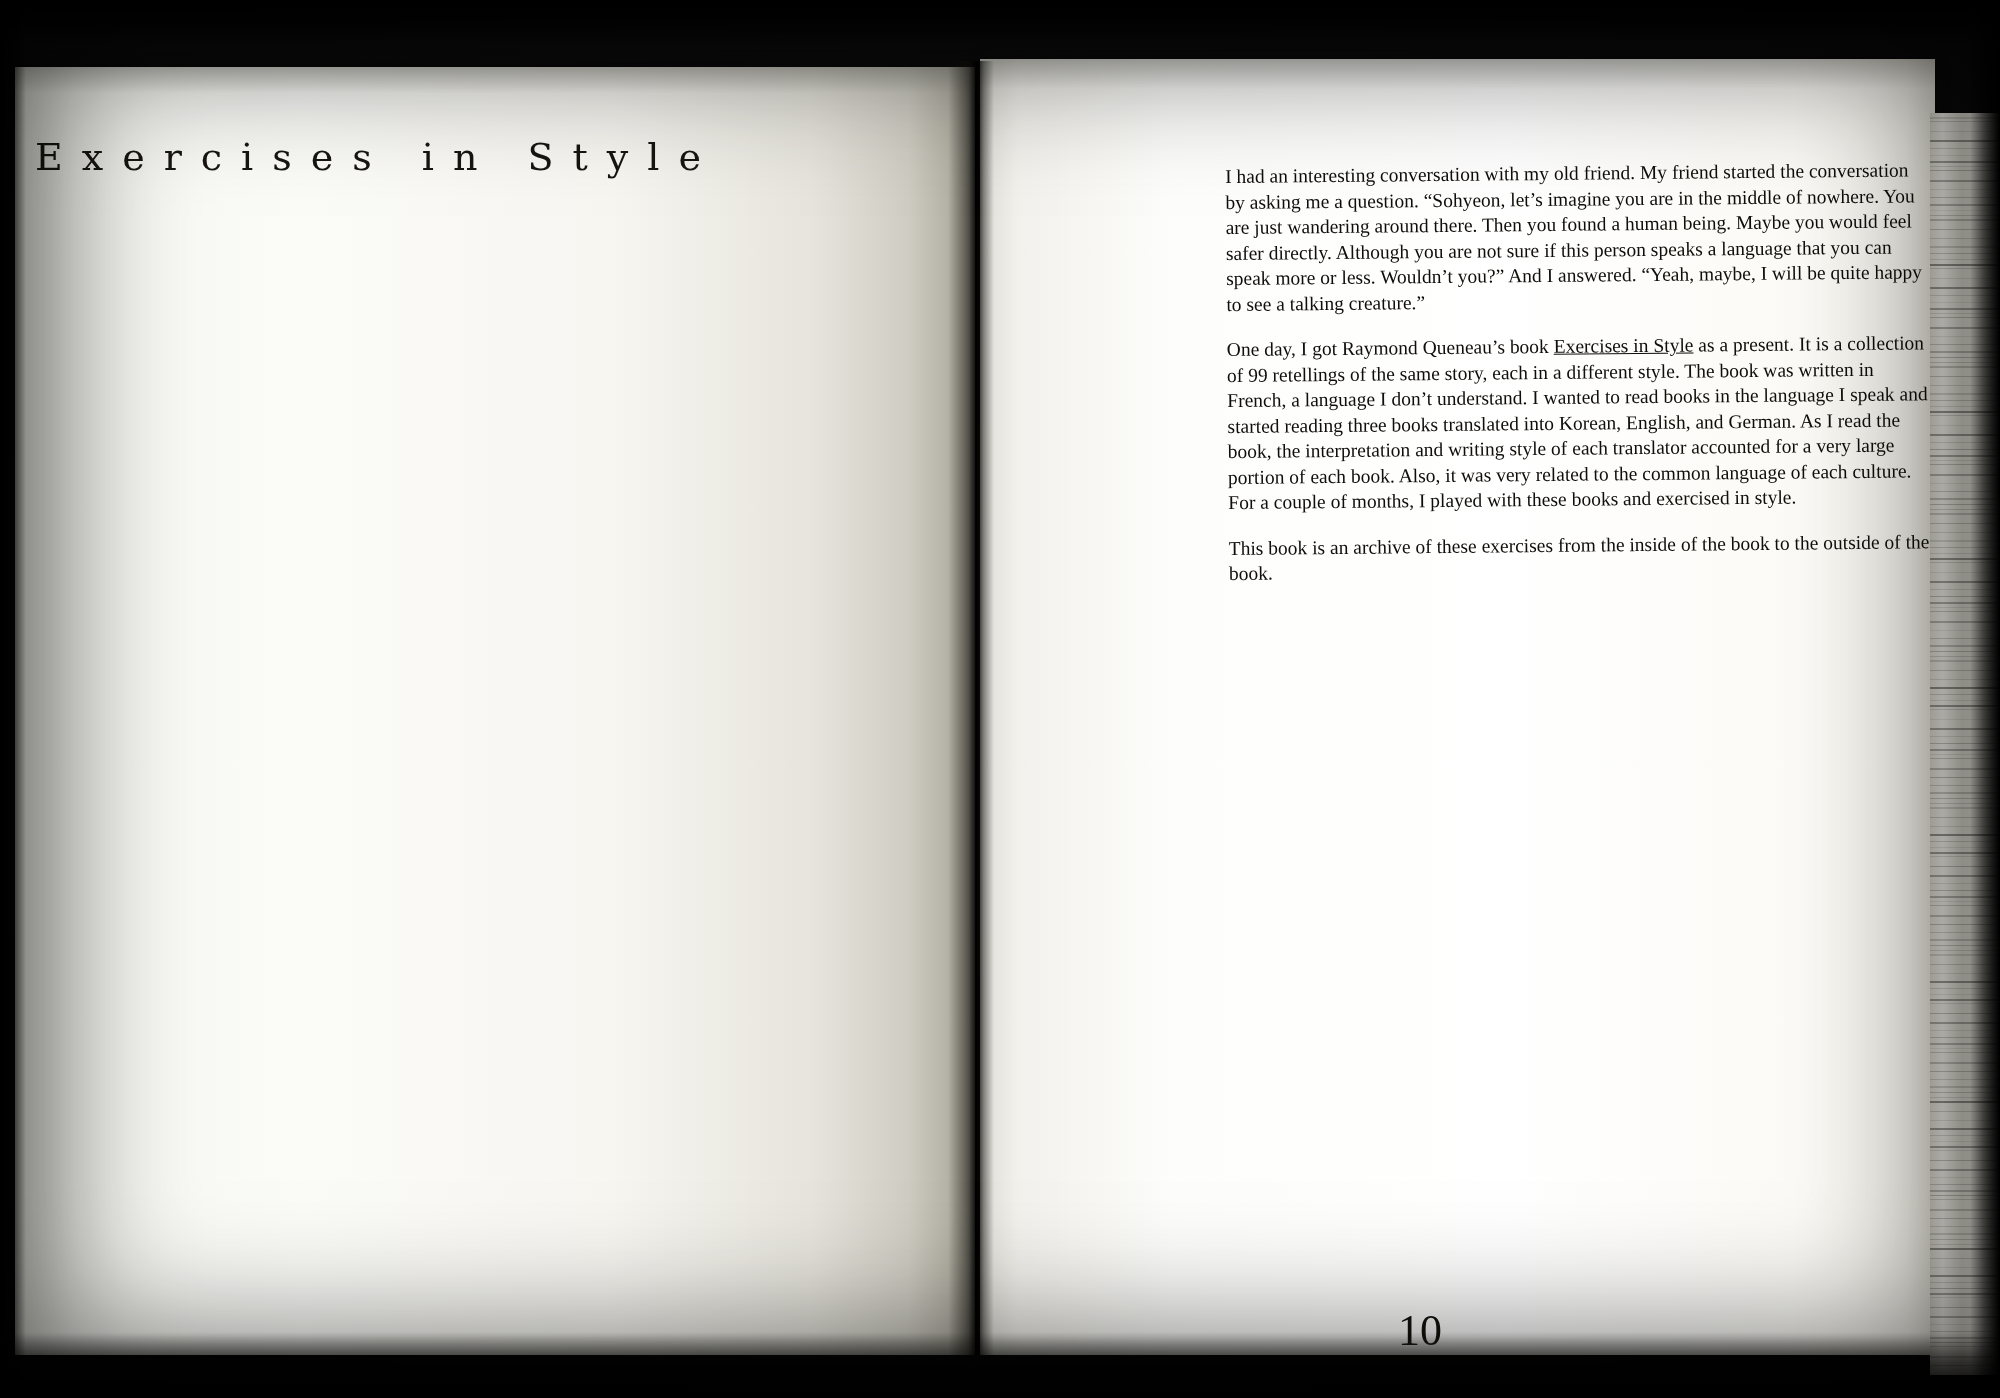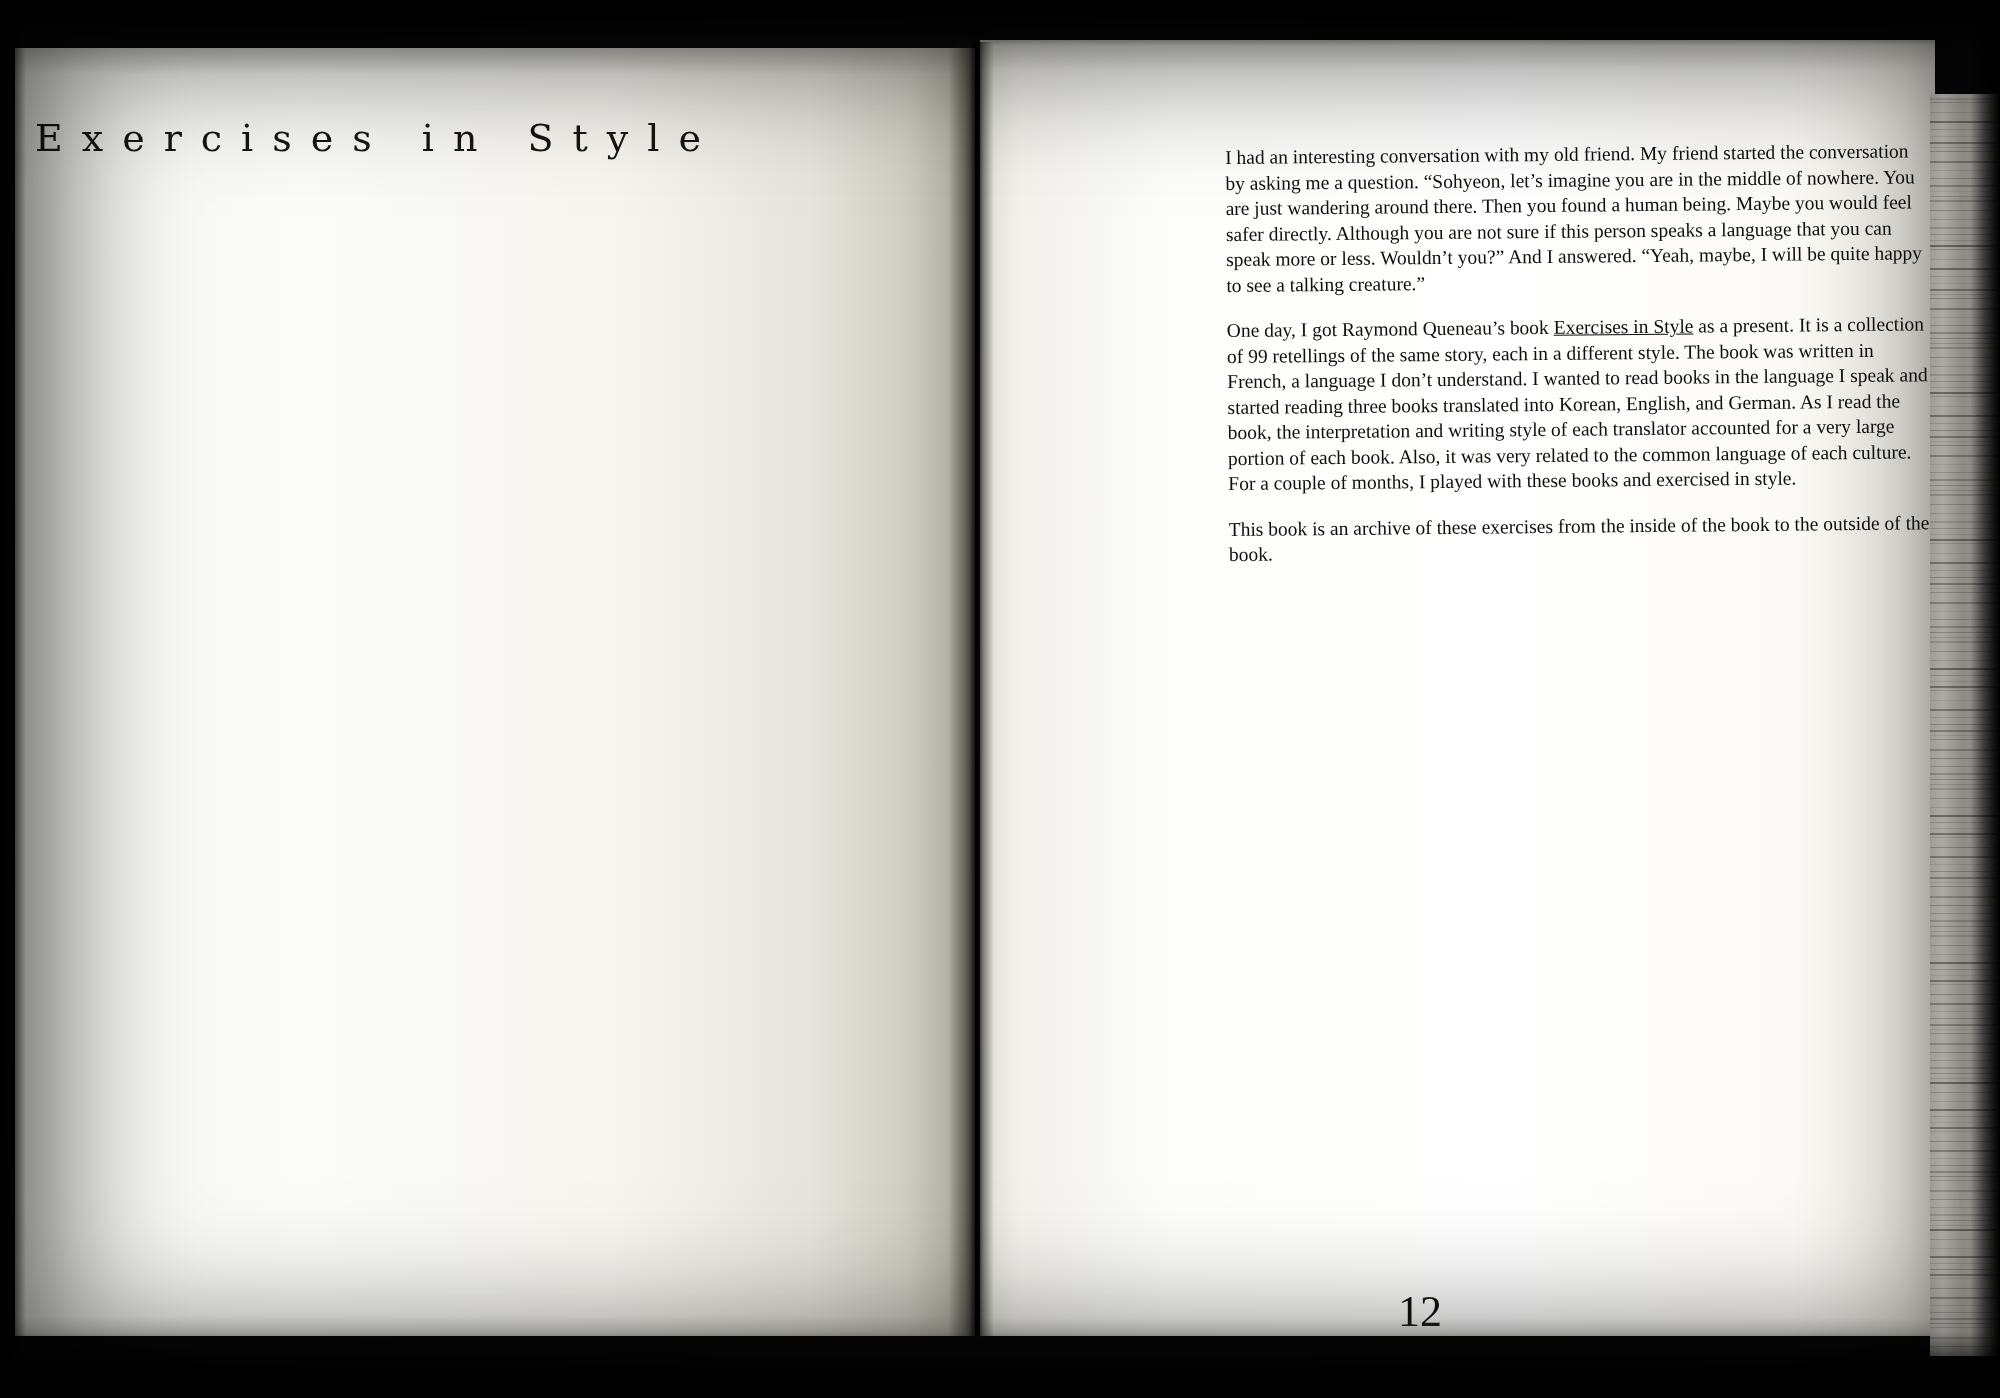--- a/index.html
+++ b/index.html
@@ -21,21 +21,21 @@
     height: 1398px;
     background:
       radial-gradient(ellipse 140% 90% at 50% 50%, #191919 0%, #090909 60%, #000 100%);
     overflow: hidden;
   }
 
   
   .book {
     position: absolute;
     left: 10px;
-    top: 32px;
+    top: 51px;
     width: 1960px;
     height: 1300px;
   }
 
   
   .page-left {
     position: absolute;
     left: 5px;
     top: 16px;
     width: 960px;
@@ -221,21 +221,21 @@
     <div class="page-right">
 
       <div class="text-col">
         <p>I had an interesting conversation with my old friend. My friend started the conversation by asking me a question. “Sohyeon, let’s imagine you are in the middle of nowhere. You are just wandering around there. Then you found a human being. Maybe you would feel safer directly. Although you are not sure if this person speaks a language that you can speak more or less. Wouldn’t you?” And I answered. “Yeah, maybe, I will be quite happy to see a talking creature.”</p>
 
         <p><span>One day, I got Raymond Queneau’s book </span><span class="ul">Exercises in Style</span><span> as a present. It is a collection of 99 retellings of the same story, each in a different style. The book was written in French, a language I don’t understand. I wanted to read books in the language I speak and started reading three books translated into Korean, English, and German. As I read the book, the interpretation and writing style of each translator accounted for a very large portion of each book. Also, it was very related to the common language of each culture. For a couple of months, I played with these books and exercised in style.</span></p>
 
         <p>This book is an archive of these exercises from the inside of the book to the outside of the book.</p>
       </div>
 
-      <div class="folio">12</div>
+      <div class="folio">10</div>
     </div>
 
     <div class="gutter"></div>
 
     <div class="page-block" id="page-block">
         <div class="leaf" style="top: 4px; opacity: 0.25;"></div>
         <div class="leaf thin" style="top: 8px; opacity: 0.62;"></div>
         <div class="leaf thin" style="top: 18px; opacity: 0.39;"></div>
         <div class="leaf" style="top: 27px; opacity: 0.76;"></div>
         <div class="leaf thin" style="top: 35px; opacity: 0.53;"></div>

